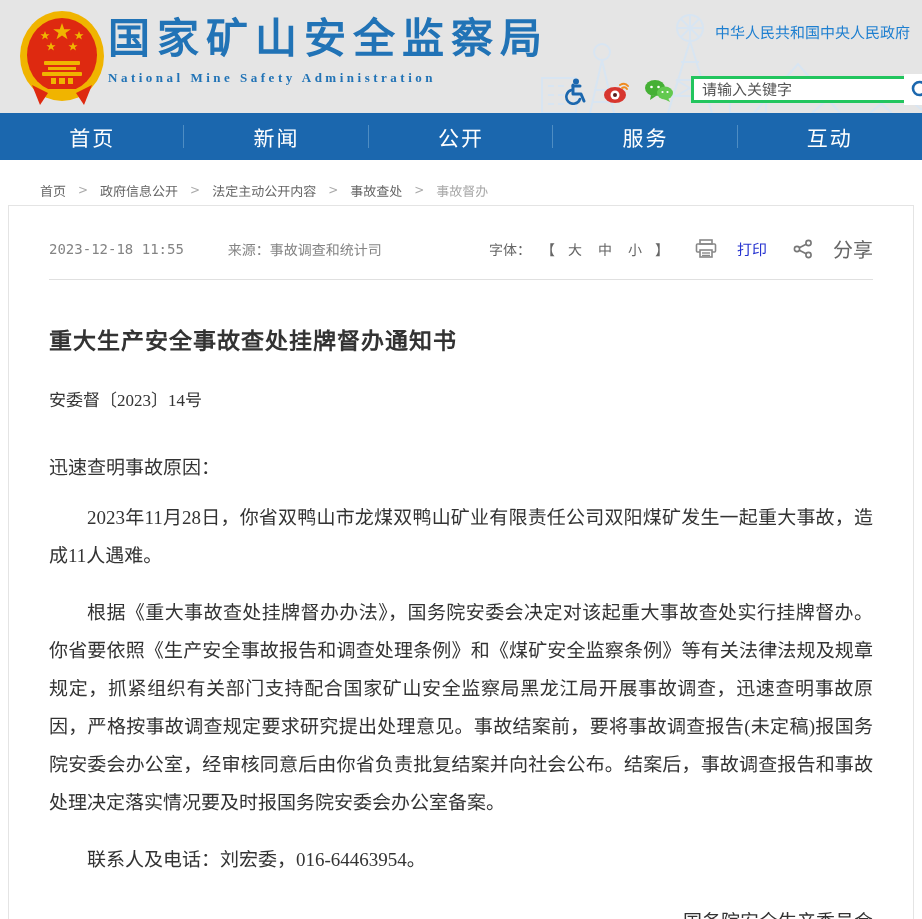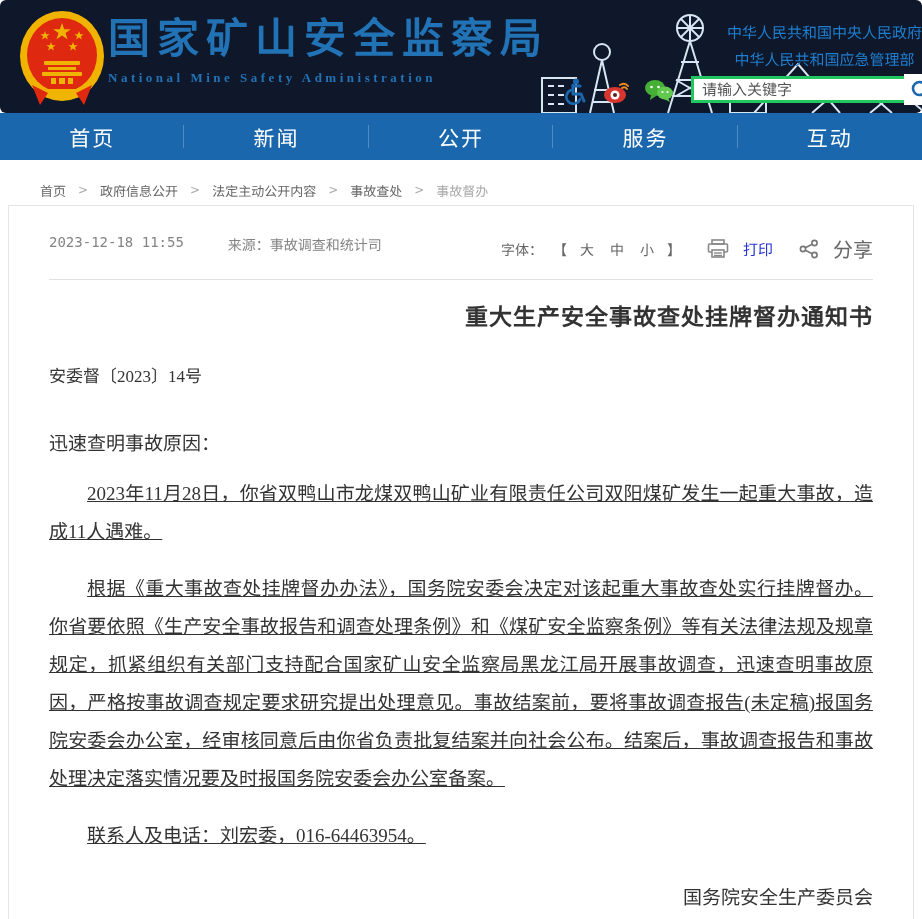--- a/index.html
+++ b/index.html
@@ -2,33 +2,33 @@
 <html lang="zh-CN"><head>
 <meta charset="utf-8">
 <style>
   html,body{margin:0;padding:0;}
   body{
     width:922px;height:919px;overflow:hidden;background:#ffffff;
     font-family:"DejaVu Sans","Liberation Sans",sans-serif;
     position:relative;
   }
   
-  .site-header{position:relative;width:922px;height:113px;background:#0f172a;overflow:hidden;border-radius:6px;}
+  .site-header{position:relative;width:922px;height:113px;background:#e5e5e5;overflow:hidden;}
   .hdr-watermark{position:absolute;left:540px;top:0;width:382px;height:113px;z-index:0;}
   .emblem{position:absolute;left:18px;top:9px;width:88px;height:98px;z-index:2;}
   .brand{position:absolute;left:108px;top:12px;z-index:2;}
   .brand-cn{
     font-family:"Liberation Serif","DejaVu Serif",serif;
     font-size:42px;font-weight:bold;color:#2173b6;letter-spacing:7px;line-height:54px;white-space:nowrap;
   }
   .brand-en{
     font-family:"Liberation Serif","DejaVu Serif",serif;
     font-size:13px;font-weight:bold;color:#2173b6;letter-spacing:3.5px;line-height:24px;white-space:nowrap;
   }
-  .gov-links{position:absolute;right:0;top:20px;text-align:center;z-index:2;}
+  .gov-links{position:absolute;right:12px;top:20px;text-align:left;z-index:2;}
   .gov-link{display:block;color:#1e7fd0;font-size:15px;line-height:27px;text-decoration:none;cursor:pointer;}
   .hdr-tools{position:absolute;left:560px;top:76px;display:flex;align-items:center;gap:12px;z-index:2;}
   .tool-icon{width:30px;height:30px;display:inline-flex;align-items:center;justify-content:center;cursor:pointer;}
   .search-box{
     position:absolute;left:680px;top:76px;width:240px;height:27px;background:#fff;
     border:3px solid #22c55e;display:flex;align-items:center;box-sizing:border-box;z-index:2;margin-left:11px;
   }
   .search-input{
     flex:1;border:none;outline:none;font-size:15px;color:#333;padding:0 8px;height:29px;
     font-family:"DejaVu Sans","Liberation Sans",sans-serif;background:transparent;
@@ -48,47 +48,47 @@
   .breadcrumb{padding:15px 0 0 40px;font-size:13px;color:#666;height:30px;display:flex;align-items:center;}
   .crumb{color:#666;cursor:pointer;text-decoration:none;}
   .crumb-sep{color:#aaa;margin:0 12px;font-size:12px;}
   .crumb-current{color:#a8a8a8;}
   
   .content-box{
     position:absolute;left:8px;top:205px;width:906px;height:760px;background:#fff;
     border:1px solid #e4e4e4;box-sizing:border-box;
   }
   .meta-row{
-    margin:28px 40px 0 40px;display:flex;align-items:flex-start;font-size:14px;color:#848484;
+    margin:28px 40px 0 40px;display:flex;align-items:center;font-size:14px;color:#848484;
     font-family:"DejaVu Sans Mono","Liberation Mono",monospace;
   }
   .meta-date{margin-right:44px;}
   .meta-source{font-family:"DejaVu Sans","Liberation Sans",sans-serif;}
   .meta-right{margin-left:auto;display:flex;align-items:center;gap:10px;font-family:"DejaVu Sans","Liberation Sans",sans-serif;color:#666;}
   .font-size-opt{cursor:pointer;color:#666;margin:0 3px;}
-  .meta-action{display:flex;align-items:center;gap:14px;cursor:pointer;margin-left:16px;}
+  .meta-action{display:flex;align-items:center;gap:20px;cursor:pointer;margin-left:16px;}
   .print-label{color:#2633d0;font-size:15px;}
   .share-label{color:#666;font-size:20px;}
   .meta-divider{margin:16px 40px 0 40px;border-top:1px solid #e0e0e0;}
   
   .article{padding:0 40px;color:#333;}
   .article-title{
-    text-align:right;font-size:23px;font-weight:bold;color:#333;margin-top:18px;
+    text-align:left;font-size:23px;font-weight:bold;color:#333;margin-top:42px;
     font-family:"Liberation Serif","DejaVu Serif",serif;letter-spacing:1px;
   }
   .doc-number{
     text-align:left;font-size:17px;color:#333;margin-top:30px;
     font-family:"Liberation Serif","DejaVu Serif",serif;
   }
   .body-text{
     font-family:"Liberation Serif","DejaVu Serif",serif;
     font-size:19px;line-height:38px;text-align:justify;color:#333;
   }
   .salutation{margin-top:38px;}
-  .para{margin-top:12px;text-indent:2em;text-decoration:underline;}
+  .para{margin-top:12px;text-indent:2em;}
   .sig-block{margin-top:24px;text-align:right;}
 </style>
 </head>
 <body>
 
 <div class="site-header">
 
   <svg class="hdr-watermark" viewBox="0 0 382 113" fill="none" stroke="#d8e5f2" stroke-width="2">
     <circle cx="150" cy="28" r="13"></circle>
     <line x1="150" y1="15" x2="150" y2="41"></line>
@@ -128,21 +128,20 @@
     </g>
   </svg>
 
   <div class="brand">
     <div class="brand-cn">国家矿山安全监察局</div>
     <div class="brand-en">National Mine Safety Administration</div>
   </div>
 
   <div class="gov-links">
     <a class="gov-link">中华人民共和国中央人民政府</a>
-    <a class="gov-link">中华人民共和国应急管理部</a>
   </div>
 
   <div class="hdr-tools">
     <span class="tool-icon">
       <svg width="28" height="28" viewBox="0 0 28 28">
         <circle cx="15" cy="4.5" r="3" fill="#1b67ae"></circle>
         <path d="M12 8 L12 17 L20 17 L23 24" stroke="#1b67ae" stroke-width="3" fill="none" stroke-linecap="round" stroke-linejoin="round"></path>
         <path d="M12 9 L19 9" stroke="#1b67ae" stroke-width="3" stroke-linecap="round"></path>
         <path d="M10.5 13 a7 7 0 1 0 8.5 9" stroke="#1b67ae" stroke-width="2.6" fill="none" stroke-linecap="round"></path>
       </svg>

